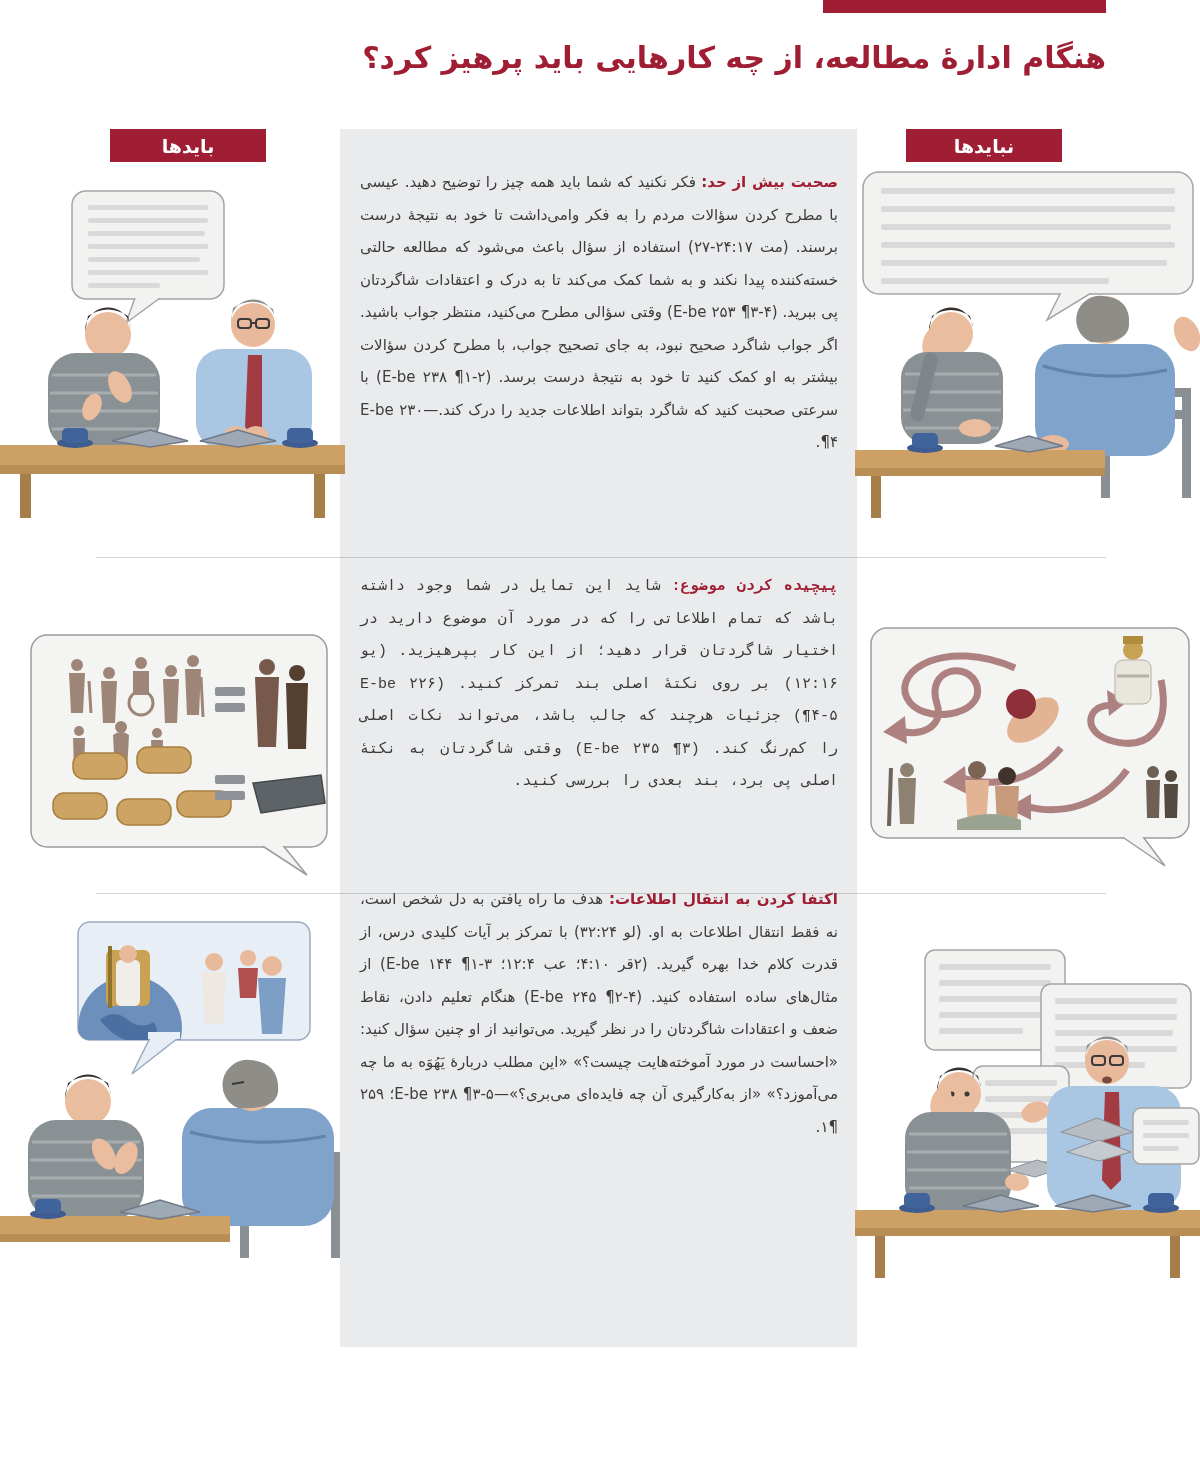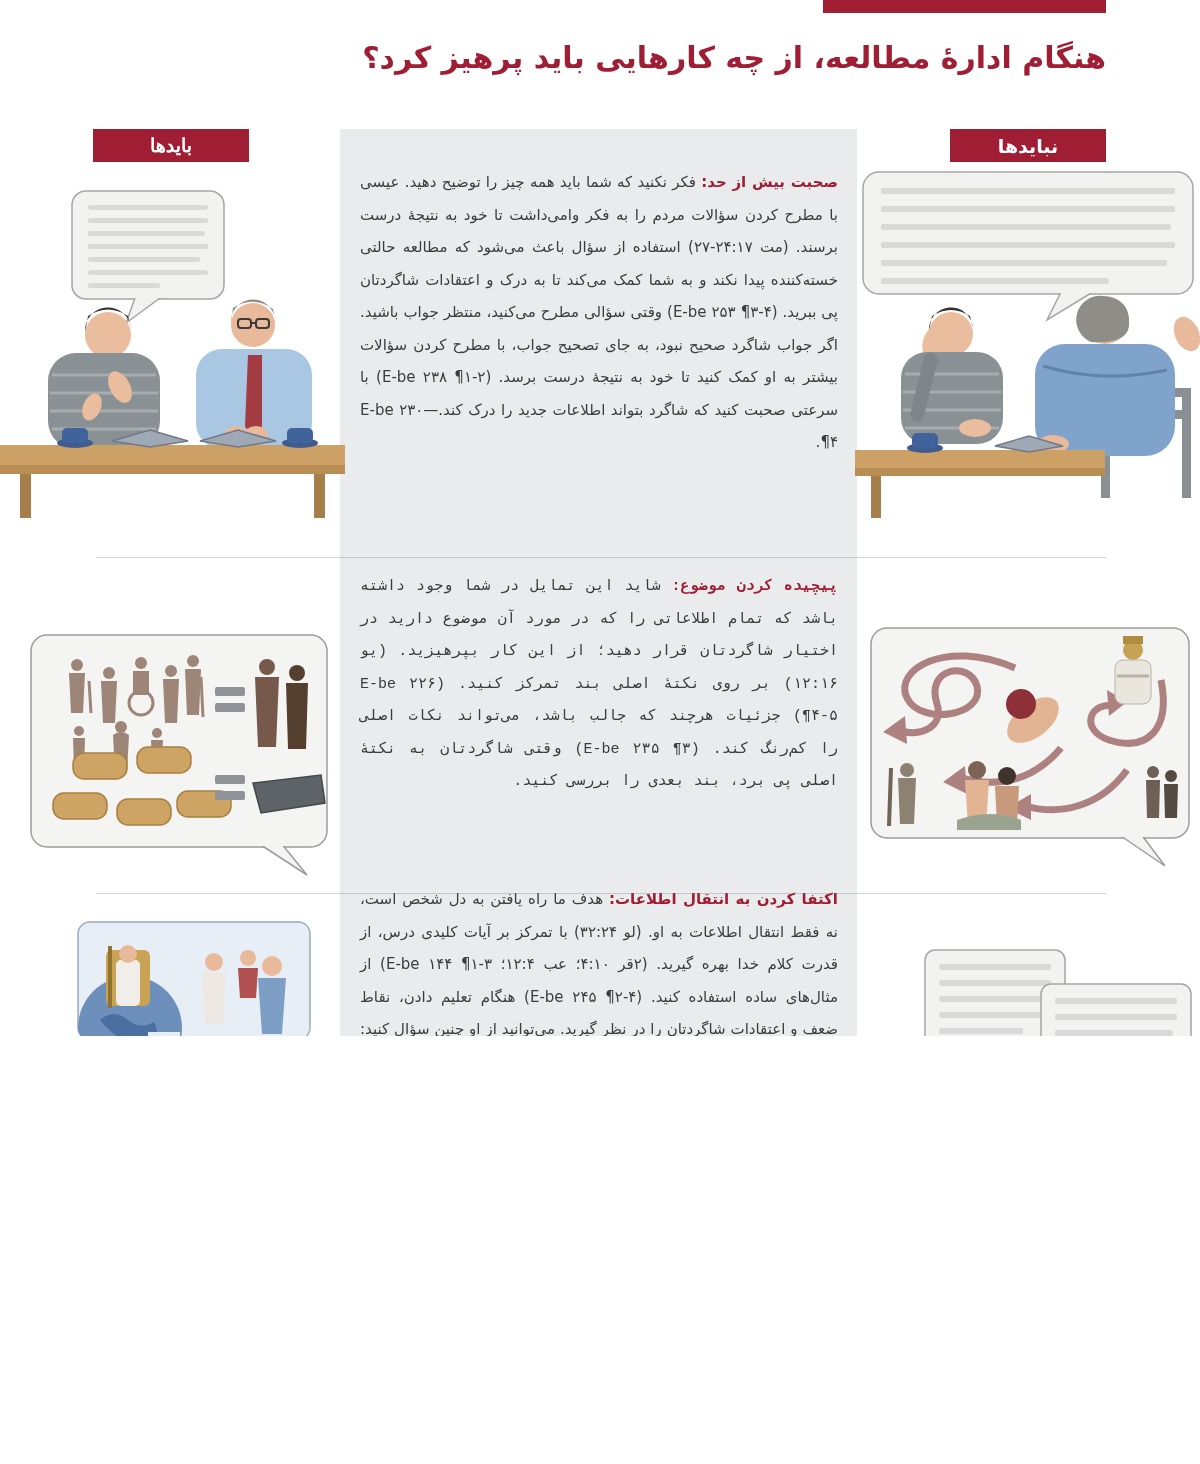--- a/index.html
+++ b/index.html
@@ -1,25 +1,25 @@
 <!DOCTYPE html>
 <html lang="fa"><head>
 <meta charset="utf-8">
 <style>
   html,body{margin:0;padding:0;background:#ffffff;}
-  .page{position:relative;width:1200px;height:1036px;background:#ffffff;overflow:hidden;
+  .page{position:relative;width:1200px;height:1464px;background:#ffffff;overflow:hidden;
         font-family:"DejaVu Sans",sans-serif;}
   .top-bar{position:absolute;left:823px;top:0;width:283px;height:13px;background:#A01E33;}
   .title{position:absolute;top:38px;right:94px;width:760px;direction:rtl;text-align:right;
          color:#A01E33;font-size:30px;font-weight:bold;line-height:1.35;margin:0;}
   .badge{position:absolute;top:129px;width:156px;height:33px;background:#A01E33;color:#ffffff;
          font-size:19px;font-weight:bold;display:flex;align-items:center;justify-content:center;
          direction:rtl;z-index:4;}
-  .badge-dos{left:93px;font-family:Liberation Serif, serif;}
-  .badge-donts{left:950px;}
+  .badge-dos{left:110px;}
+  .badge-donts{left:906px;}
   .panel{position:absolute;left:340px;top:129px;width:517px;height:1218px;background:#E9EBED;z-index:1;}
   .rule{position:absolute;left:96px;width:1010px;height:1px;background:rgba(110,110,110,0.30);z-index:3;}
   .rule-1{top:557px;}
   .rule-2{top:893px;}
   .block{position:absolute;left:360px;width:478px;z-index:2;direction:rtl;text-align:justify;
          color:#3C3C3C;font-size:15px;line-height:32.5px;margin:0;}
   .block-1{top:166px;}
   .block-2{top:571px;font-family:Liberation Mono, monospace;}
   .block-3{top:883px;}
   .lead{color:#A01E33;font-weight:bold;}

